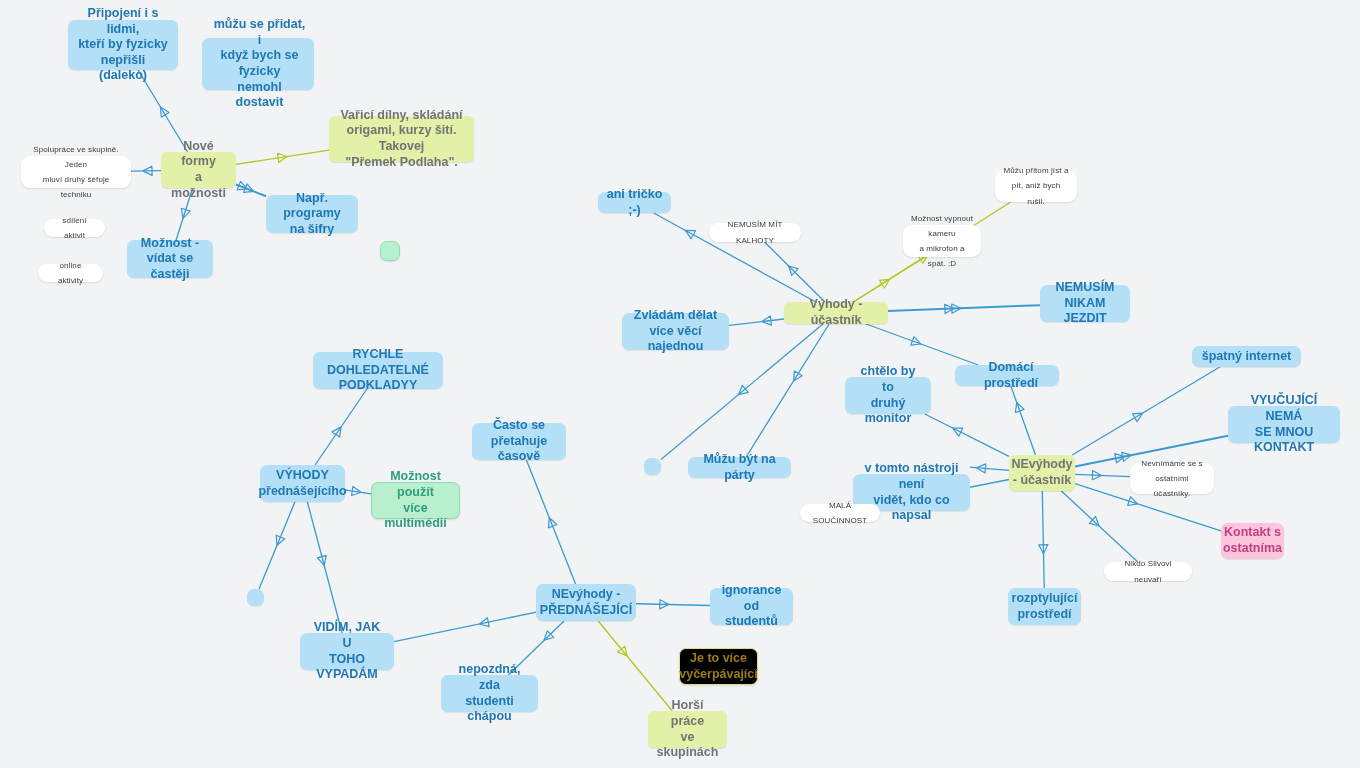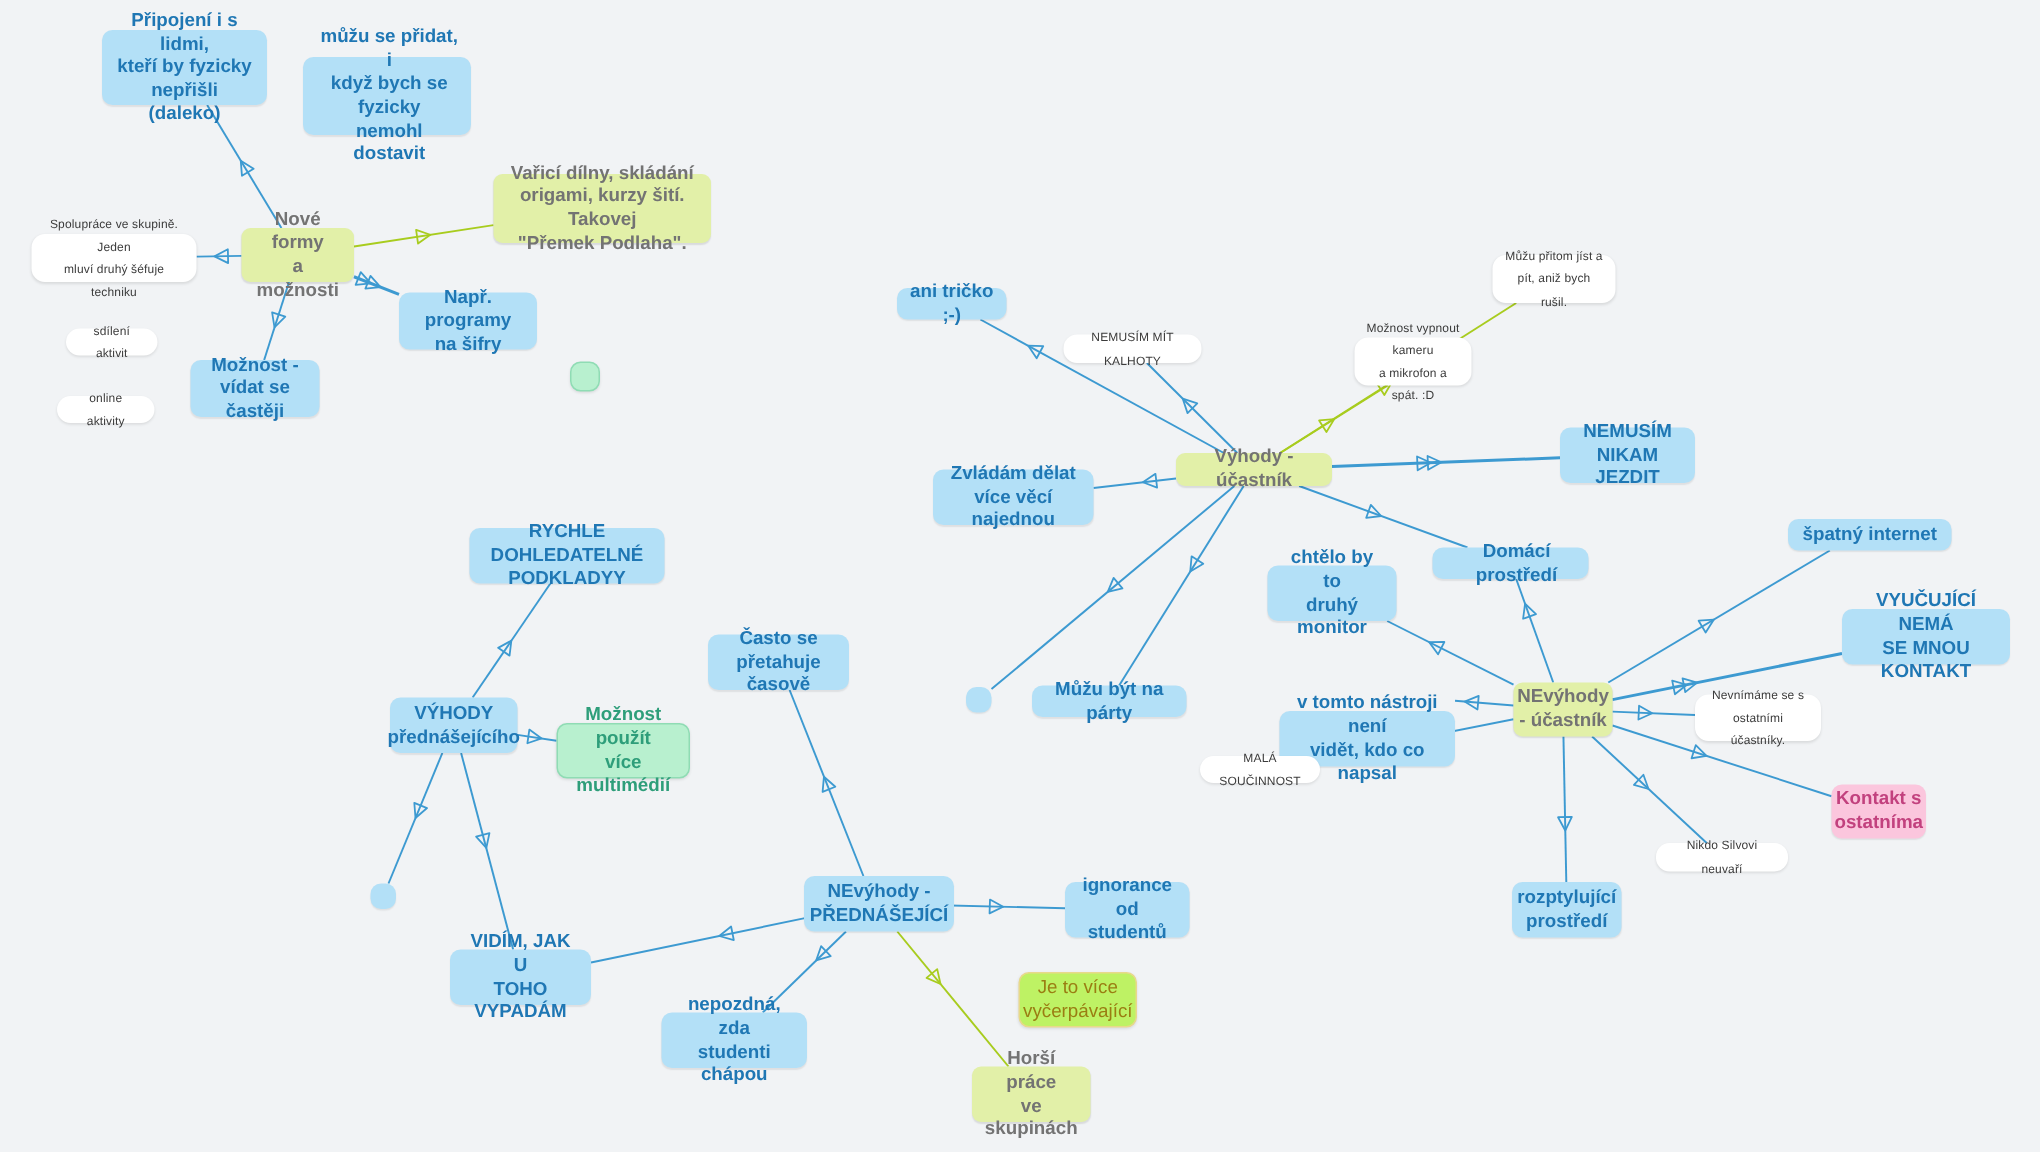--- a/index.html
+++ b/index.html
@@ -43,23 +43,23 @@
   .n-mint{
     background:#b8f0cf;
     color:#2e9e7a;
     font-weight:bold;
     font-size:12.5px;
     border:1px solid #8fdcb4;
     box-shadow:0 1px 2px rgba(0,0,0,.10);
   }
   
   .n-yellow{
-    background:#bef264;
+    background:#000000;
     color:#9a7d12;
-    font-weight:normal;
+    font-weight:bold;
     font-size:12.5px;
     border:1px solid #e8d98a;
     box-shadow:0 1px 2px rgba(0,0,0,.10);
   }
   
   .n-pink{
     background:#fbc6dd;
     color:#c2417e;
     font-weight:bold;
     font-size:12.5px;

